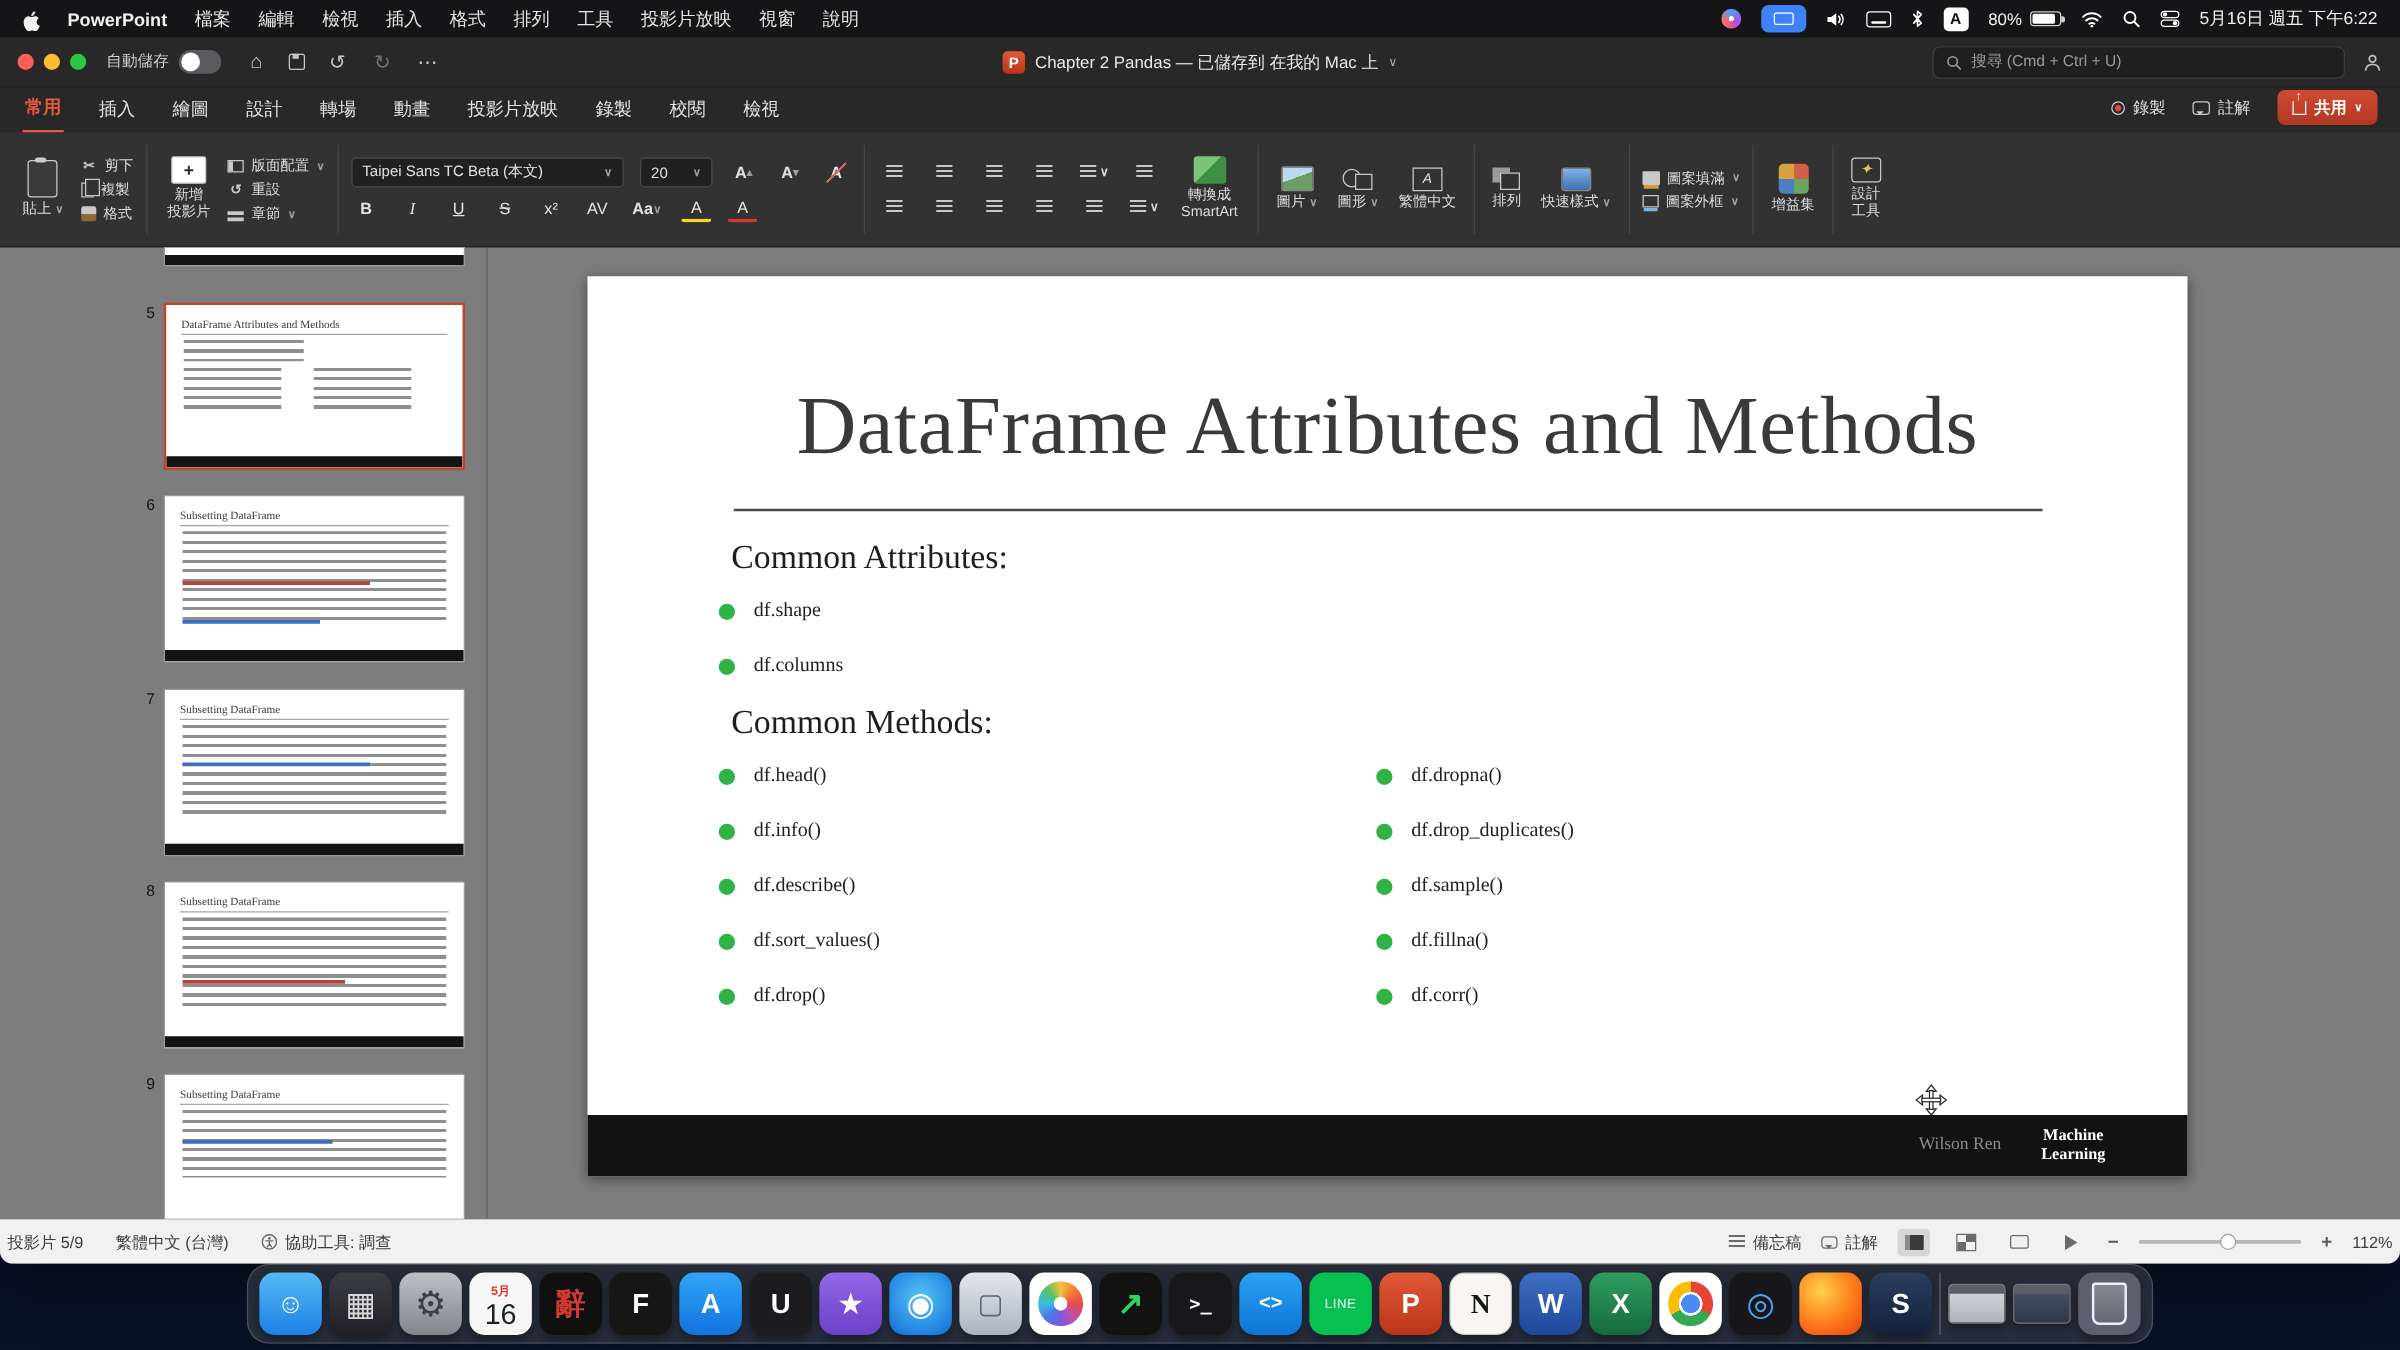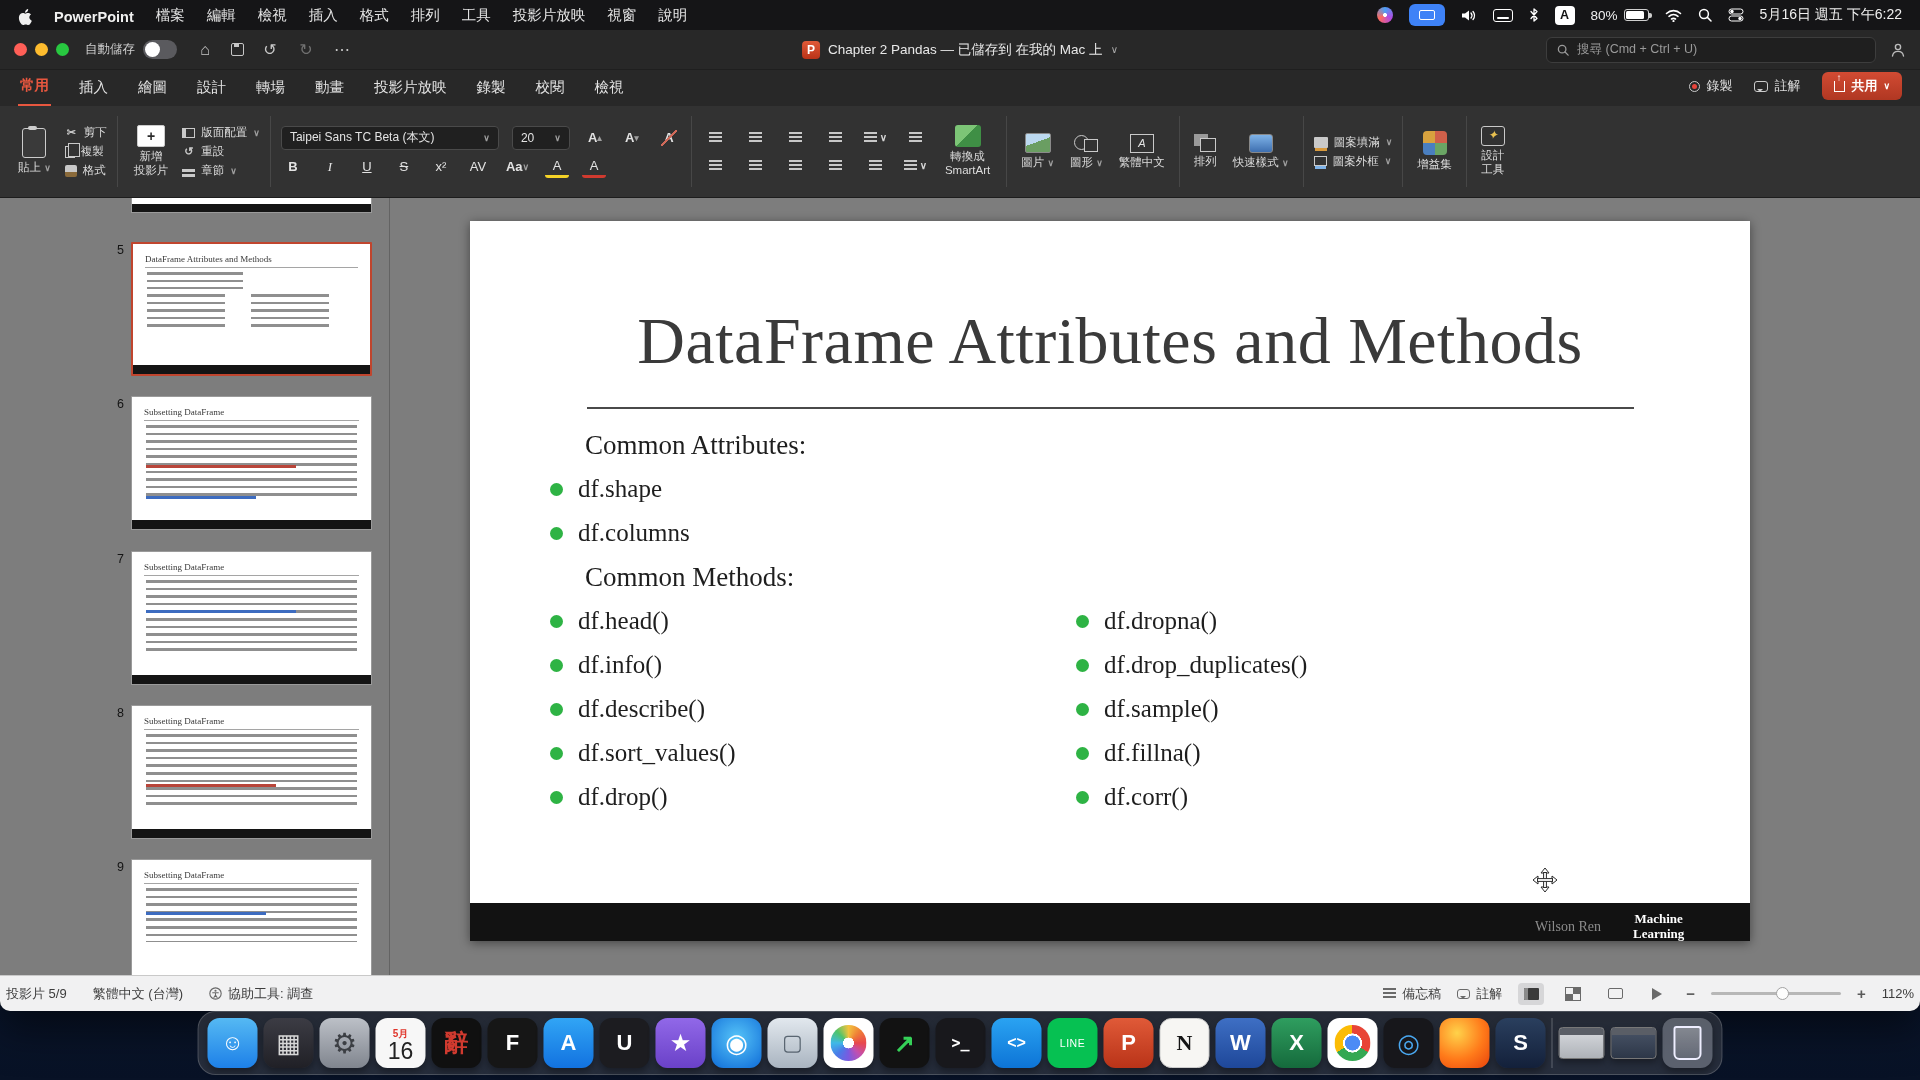--- a/index.html
+++ b/index.html
@@ -123,25 +123,25 @@
 .sliver .inner{width:241px;height:40px;background:#fff;border:1px solid #9a9a9a;position:absolute;bottom:0}
 .sliver .inner i{position:absolute;left:0;right:0;bottom:0;height:8px;background:#141414;display:block}
 .canvas{flex:1;background:#7d7d7d;position:relative;overflow:hidden}
 
 .slide{position:absolute;left:80px;top:23px;width:1280px;height:720px;background:#fff;box-shadow:0 2px 10px rgba(0,0,0,.45)}
 .slide-title{margin-top:82px;text-align:center;font-family:"Liberation Serif",serif;font-weight:400;font-size:66px;color:#3a3a3a;letter-spacing:.5px}
 .rule{margin:28px auto 0;width:1047px;border-top:2px solid #4a4a4a}
 .sbody{margin-top:14px;font-family:"Liberation Serif",serif;color:#1e1e1e}
 .r{height:44px;display:flex;align-items:center}
 .r.h{padding-left:115px;font-size:27px}
-.r.b{padding-left:80px;font-size:25px}
+.r.b{padding-left:105px;font-size:16px}
 .dot{width:13px;height:13px;border-radius:50%;background:#2eb344;margin-right:15px;flex:0 0 auto}
 .cell{display:flex;align-items:center}
 .cell.l{width:526px}
-.sfooter{position:absolute;left:0;right:0;bottom:0;height:38px;background:#121212}
+.sfooter{position:absolute;left:0;right:0;bottom:0;height:49px;background:#121212}
 .f-author{position:absolute;left:1065px;top:16px;color:#8b8b8b;font-family:"Liberation Serif",serif;font-size:14px}
 .f-brand{position:absolute;left:1163px;top:8px;color:#fff;font-family:"Liberation Serif",serif;font-weight:700;font-size:13px;line-height:15px;text-align:center}
 .cursor{position:absolute;left:1062px;top:646px}
 
 .statusbar{height:36px;background:#f1f1f2;border-top:1px solid #c9c9c9;display:flex;align-items:center;padding:0 6px;gap:26px;font-size:13px;color:#3d3d3d}
 .sb-item{display:flex;align-items:center;gap:6px;white-space:nowrap}
 .sb-right{margin-left:auto;display:flex;align-items:center;gap:16px}
 .ic-notes{width:13px;height:11px;background:repeating-linear-gradient(180deg,#6a6a6a 0 1.6px,transparent 1.6px 4px);display:inline-block}
 .ic-bub2{width:13px;height:10px;border:1.5px solid #6a6a6a;border-radius:3px;display:inline-block;position:relative}
 .ic-bub2:after{content:"";position:absolute;left:2px;bottom:-4px;border:3px solid transparent;border-top-color:#6a6a6a}

